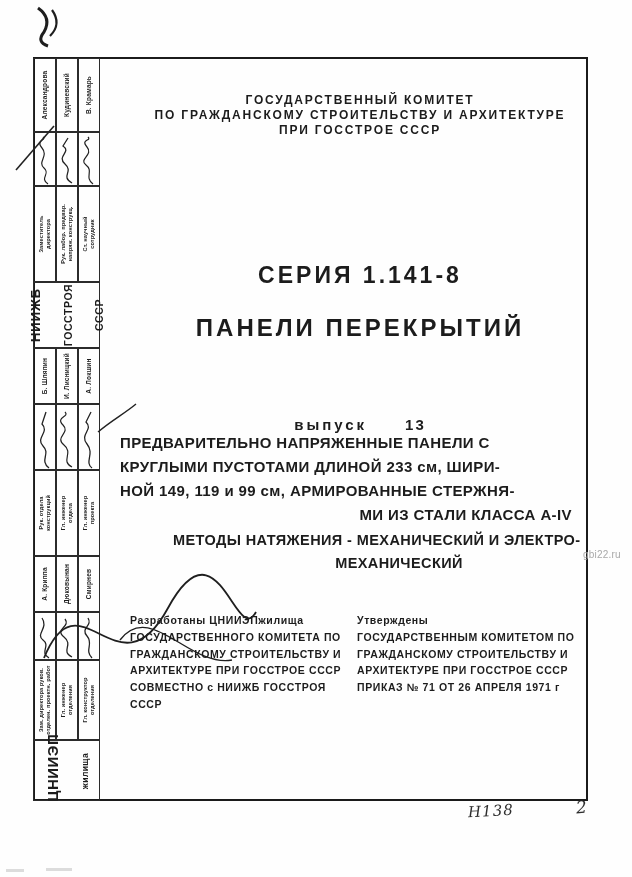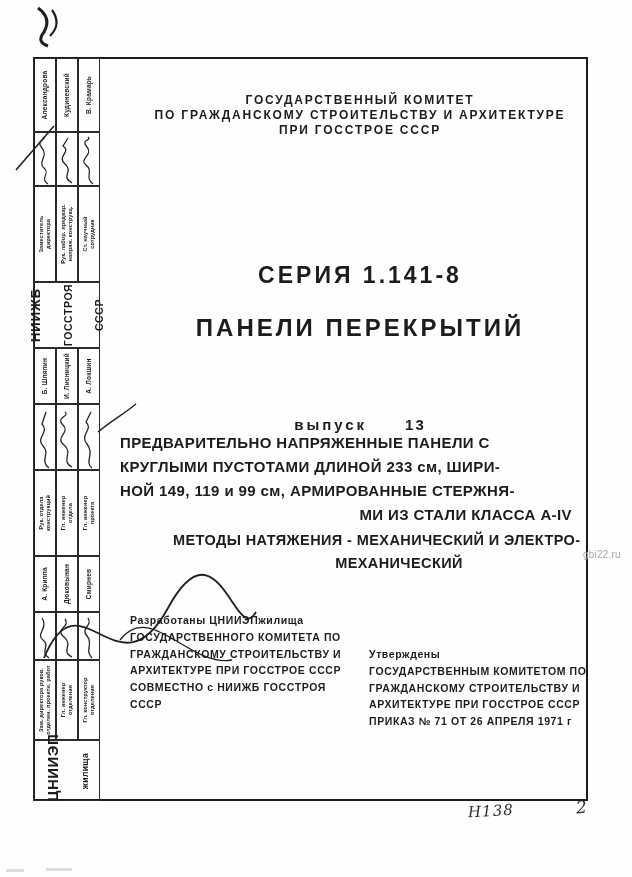--- a/index.html
+++ b/index.html
@@ -34,21 +34,21 @@
   .desc{position:absolute;left:120px;top:431px;width:452px;font-weight:bold;
     font-size:15px;letter-spacing:.4px;line-height:1.6;}
   .desc .ln{text-align:left;}
   .desc .ln-c{text-align:right;}
   .methods{position:absolute;left:128px;top:529px;width:452px;font-weight:bold;
     font-size:14.5px;letter-spacing:.4px;line-height:1.6;margin-left:45px;}
   .methods .ln-c{text-align:center;}
   .colblk{position:absolute;top:612px;width:228px;font-weight:bold;font-size:10.5px;
     letter-spacing:.6px;line-height:1.6;white-space:pre-line;text-align:left;}
   .devblk{left:130px;}
-  .appblk{left:369px;margin-top:34px;}
+  .appblk{left:357px;}
   
   .watermark{position:absolute;left:583px;top:549px;font-size:10px;color:#a9a9a9;
     font-weight:normal;letter-spacing:.2px;}
   .hand{position:absolute;font-family:"DejaVu Serif",serif;font-style:italic;color:#2e2e2e;}
   .hand-code{left:468px;top:802px;font-size:15px;transform:rotate(-3deg);letter-spacing:1px;}
   .hand-page{left:576px;top:797px;font-size:17px;transform:rotate(-5deg);}
   .edge-mark{position:absolute;height:3px;background:#dcdcdc;}
   .flourishes{position:absolute;left:0;top:0;pointer-events:none;}
 </style>
 </head>

